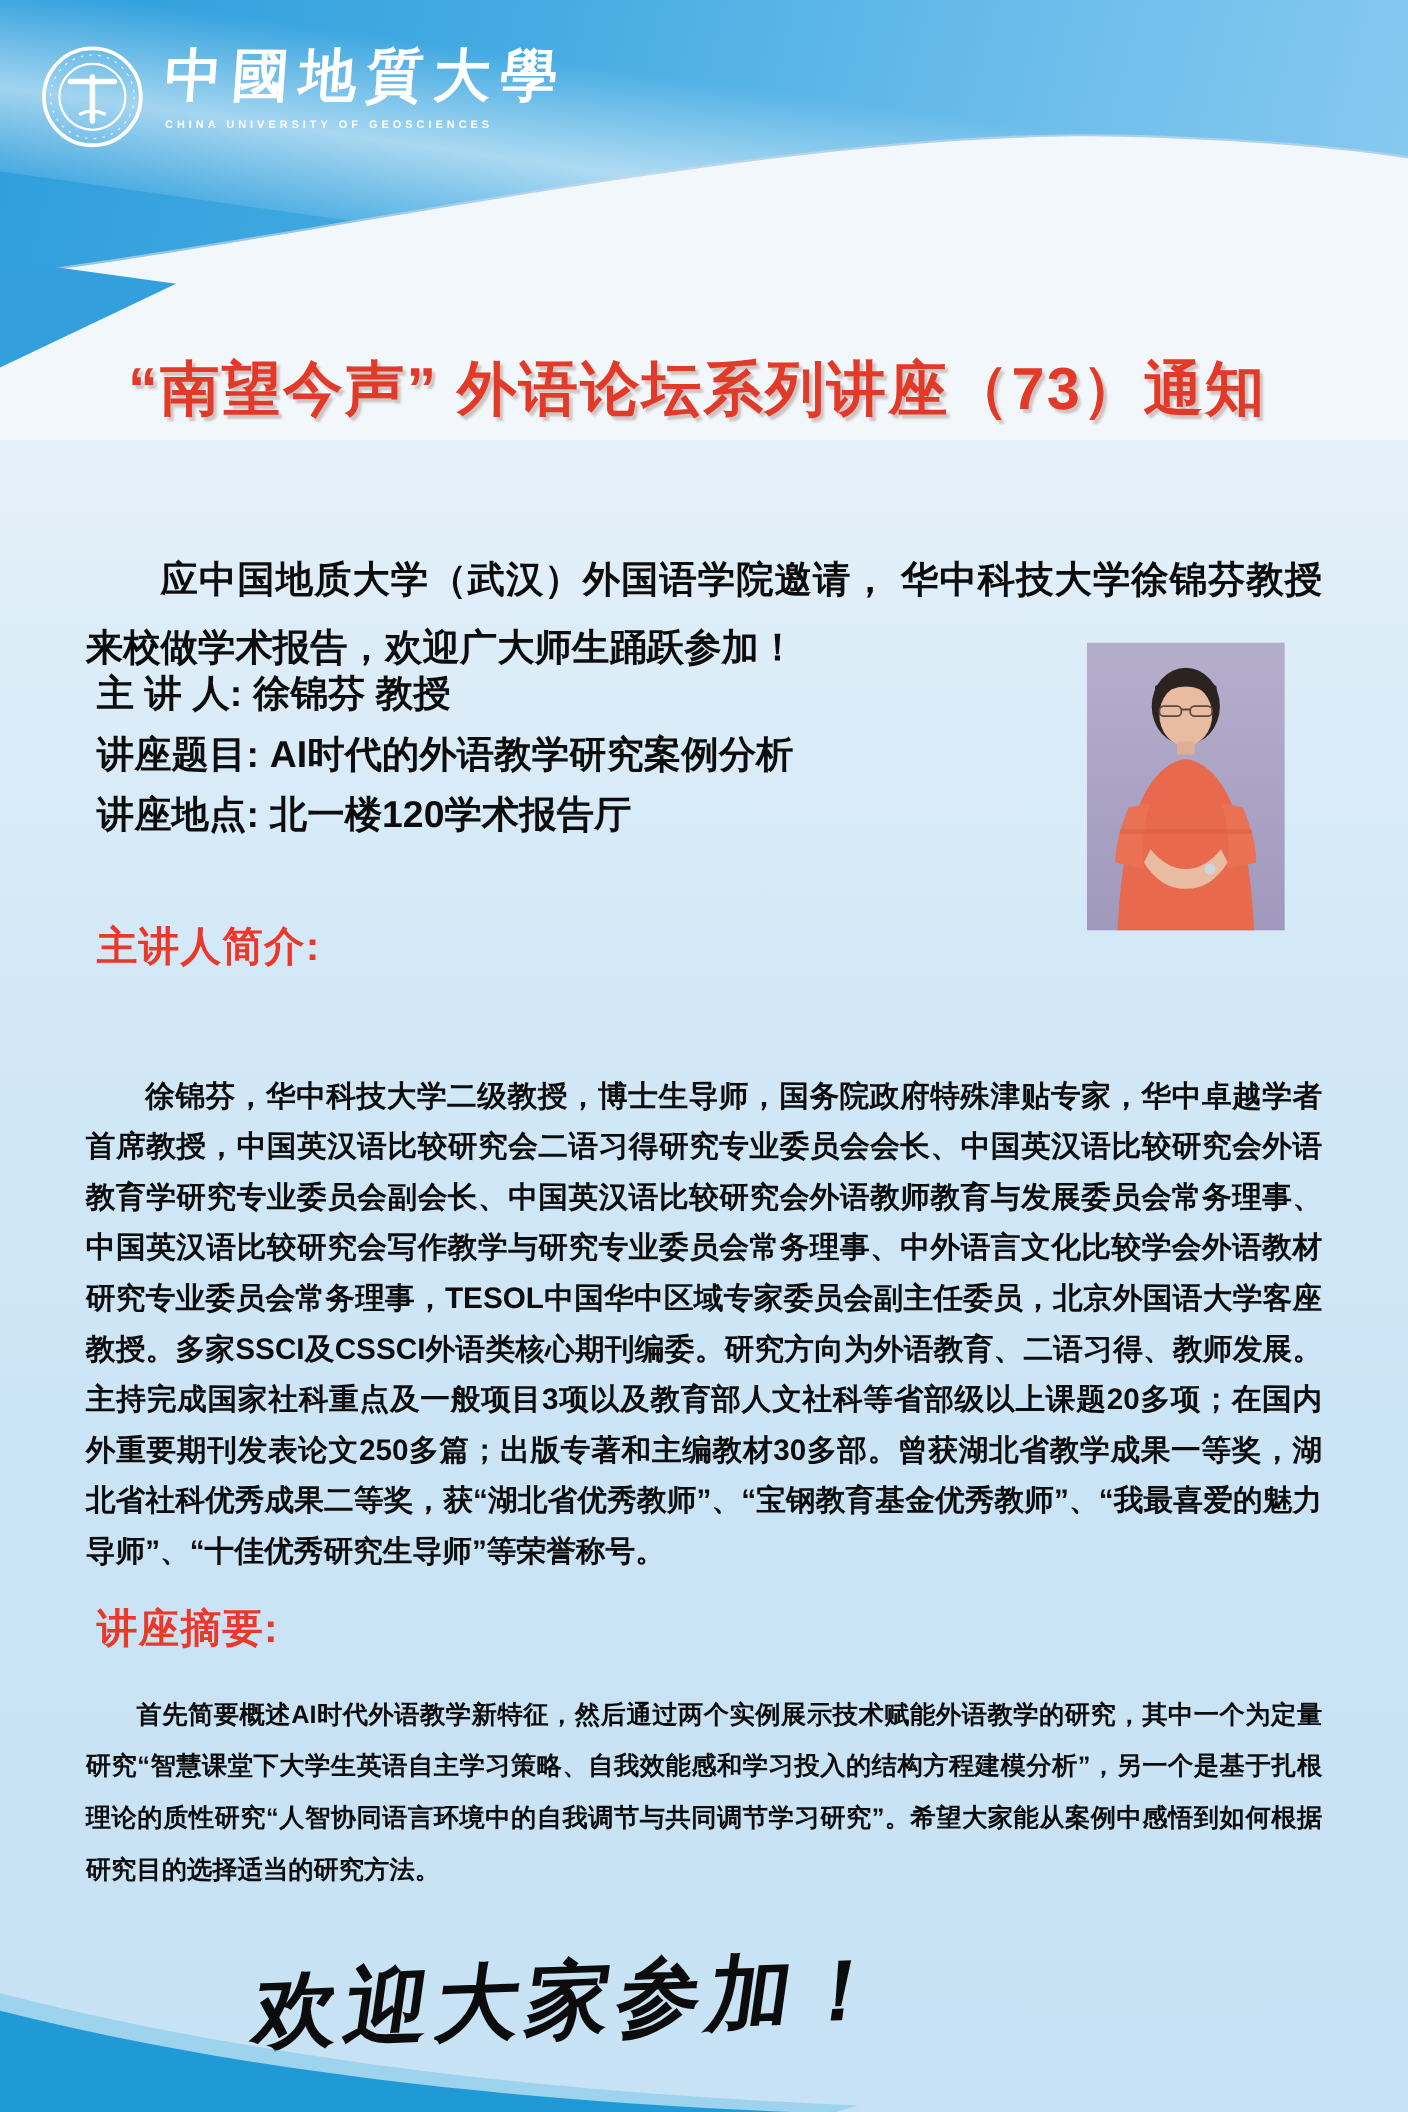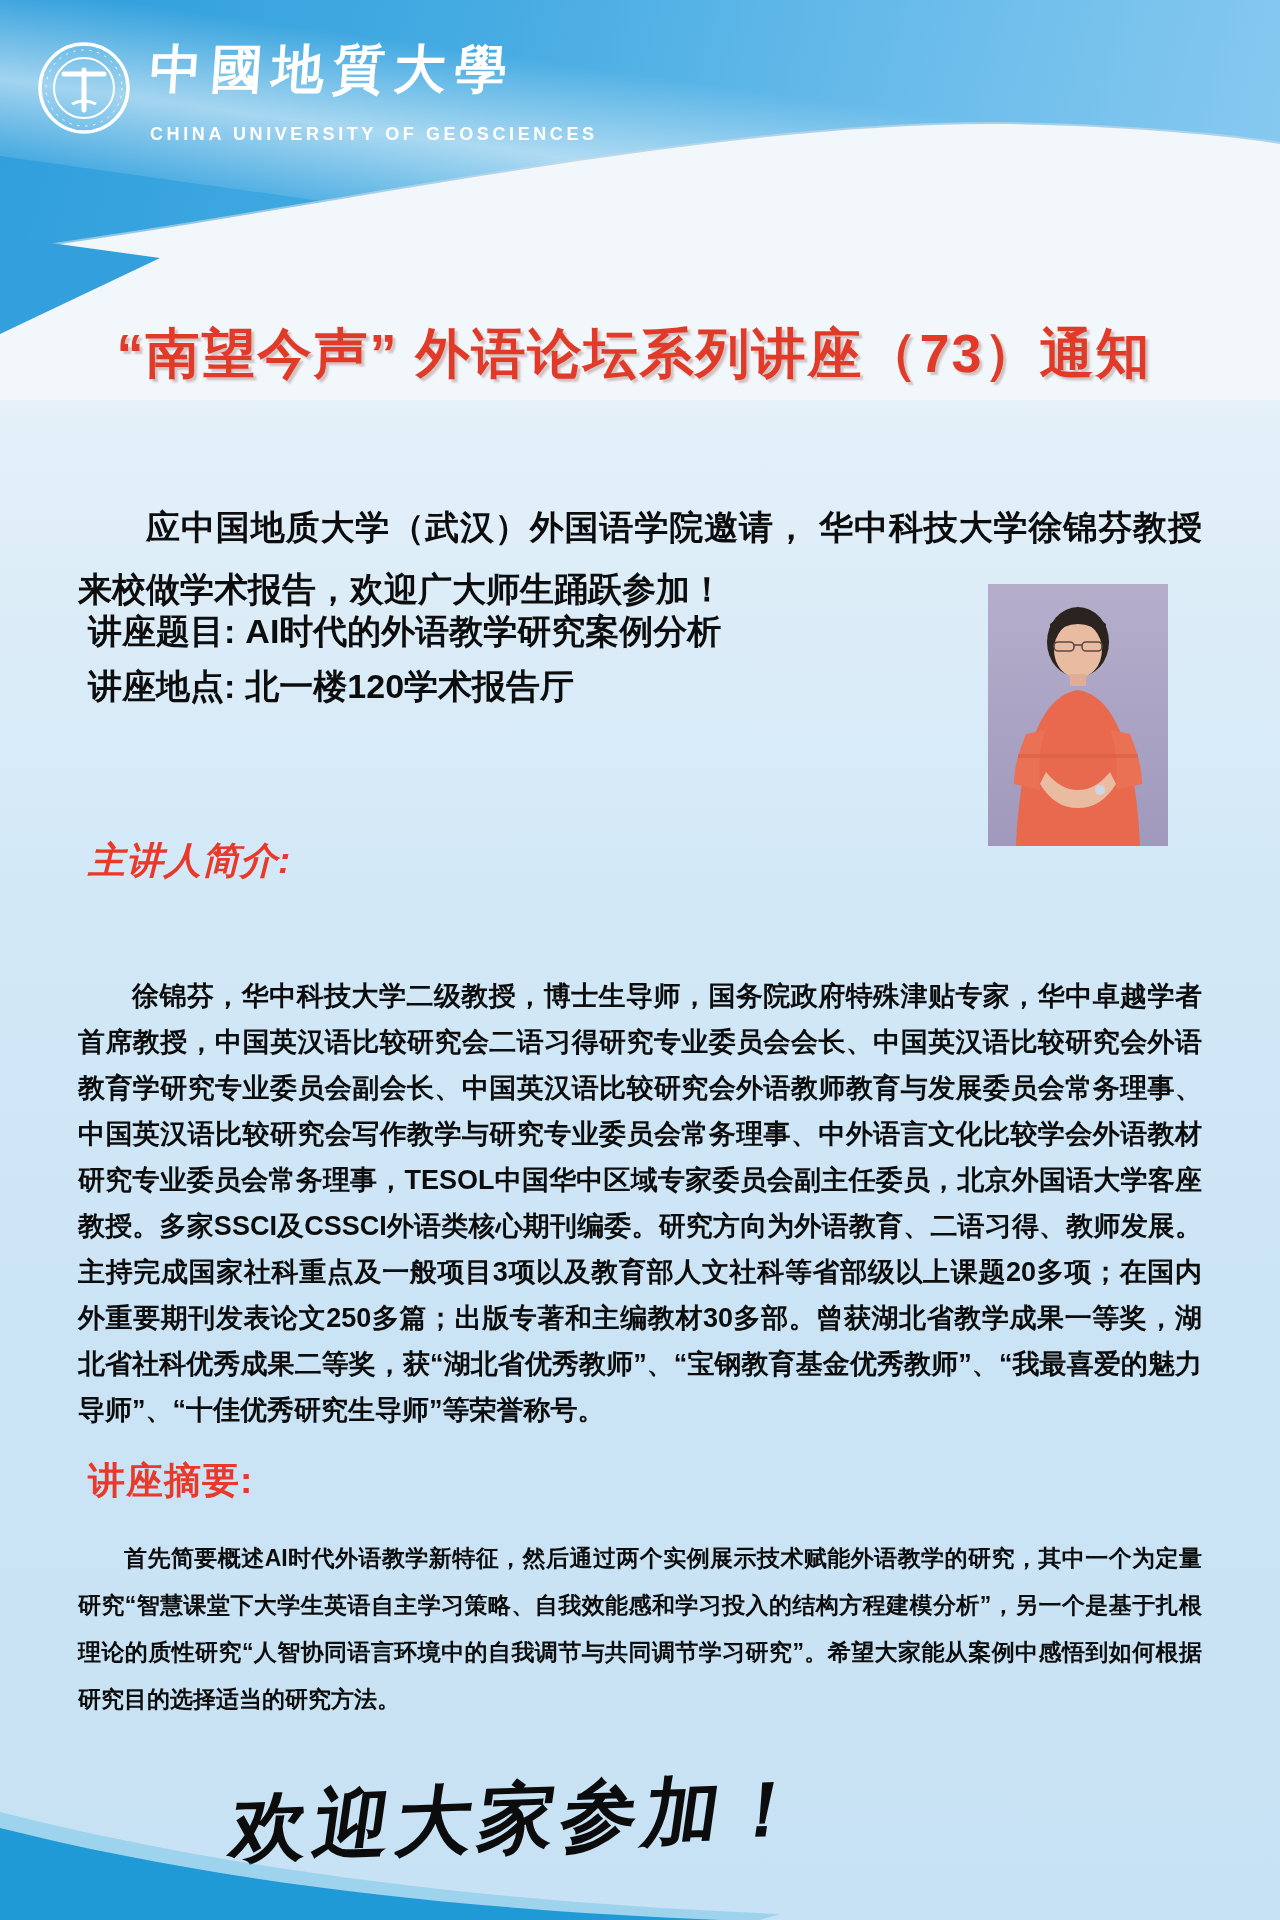--- a/index.html
+++ b/index.html
@@ -11,35 +11,35 @@
   .header{position:absolute;top:0;left:0;width:1280px;height:360px;overflow:hidden;
           background:linear-gradient(105deg,#2e9edc 0%,#45abe2 35%,#6cbdeb 70%,#8acbf1 100%);}
   .header-band{position:absolute;top:-36px;left:-150px;width:1800px;height:170px;
           background:linear-gradient(180deg,rgba(255,255,255,0) 0%,rgba(255,255,255,.55) 55%,rgba(255,255,255,.12) 100%);
           transform:rotate(8deg);transform-origin:left center;}
   .header-svg{position:absolute;top:0;left:0;}
   .brand{position:absolute;top:40px;left:36px;display:flex;align-items:flex-start;}
   .brand-text{margin-left:18px;color:#ffffff;}
   .brand-zh{font-family:"Liberation Serif",serif;font-weight:700;font-size:52px;line-height:60px;
             letter-spacing:9px;transform:skewX(-4deg);}
-  .brand-en{font-size:18px;font-weight:700;letter-spacing:3.6px;margin-top:24px;}
+  .brand-en{font-size:10px;font-weight:700;letter-spacing:3.6px;margin-top:8px;}
 
   
   .poster-title{position:absolute;top:318px;left:0;width:1268px;text-align:center;
             color:#e23a28;font-size:54px;font-weight:800;letter-spacing:2px;
             text-shadow:3px 3px 2px rgba(130,60,50,.28);}
 
   
   .para{position:absolute;color:#0d0d0d;font-weight:700;text-align:justify;}
   .intro{top:462px;left:78px;width:1124px;font-size:34px;line-height:62px;text-indent:2em;}
   .details{position:absolute;top:604px;left:88px;width:880px;}
   .detail-row{font-size:34px;line-height:55px;font-weight:700;color:#0d0d0d;white-space:nowrap;}
   .detail-row .lbl{margin-right:10px;}
   .section-heading{position:absolute;left:88px;color:#e8392a;font-size:37px;font-weight:800;letter-spacing:1px;}
-  .bio-heading{top:836px;font-style:italic;}
+  .bio-heading{top:836px;}
   .bio-text{top:946px;left:78px;width:1124px;font-size:27px;line-height:46px;text-indent:2em;}
   .abstract-heading{top:1456px;}
   .abstract-text{top:1512px;left:78px;width:1124px;font-size:23px;line-height:47px;text-indent:2em;}
 
   
   .photo{position:absolute;top:584px;left:988px;width:180px;height:262px;}
 
   
   .welcome{position:absolute;top:1768px;left:190px;width:660px;text-align:center;
            font-family:"Liberation Serif",serif;color:#0c0c0c;font-size:76px;font-weight:900;
@@ -78,20 +78,23 @@
       <div class="brand-en">CHINA  UNIVERSITY  OF  GEOSCIENCES</div>
     </div>
   </div>
 
   <div class="poster-title">“南望今声” 外语论坛系列讲座（73）通知</div>
 
   <p class="para intro">应中国地质大学（武汉）外国语学院邀请， 华中科技大学徐锦芬教授来校做学术报告，欢迎广大师生踊跃参加！</p>
 
   <div class="details">
     <div class="detail-row">
+      <span class="lbl">主 讲 人:</span><span>徐锦芬 教授</span>
+    </div>
+    <div class="detail-row">
       <span class="lbl">讲座题目:</span><span>AI时代的外语教学研究案例分析</span>
     </div>
     <div class="detail-row">
       <span class="lbl">讲座地点:</span><span>北一楼120学术报告厅</span>
     </div>
   </div>
 
   <svg class="photo" viewBox="0 0 180 262">
     <defs>
       <linearGradient id="pbg" x1="0" y1="0" x2="0" y2="1">

